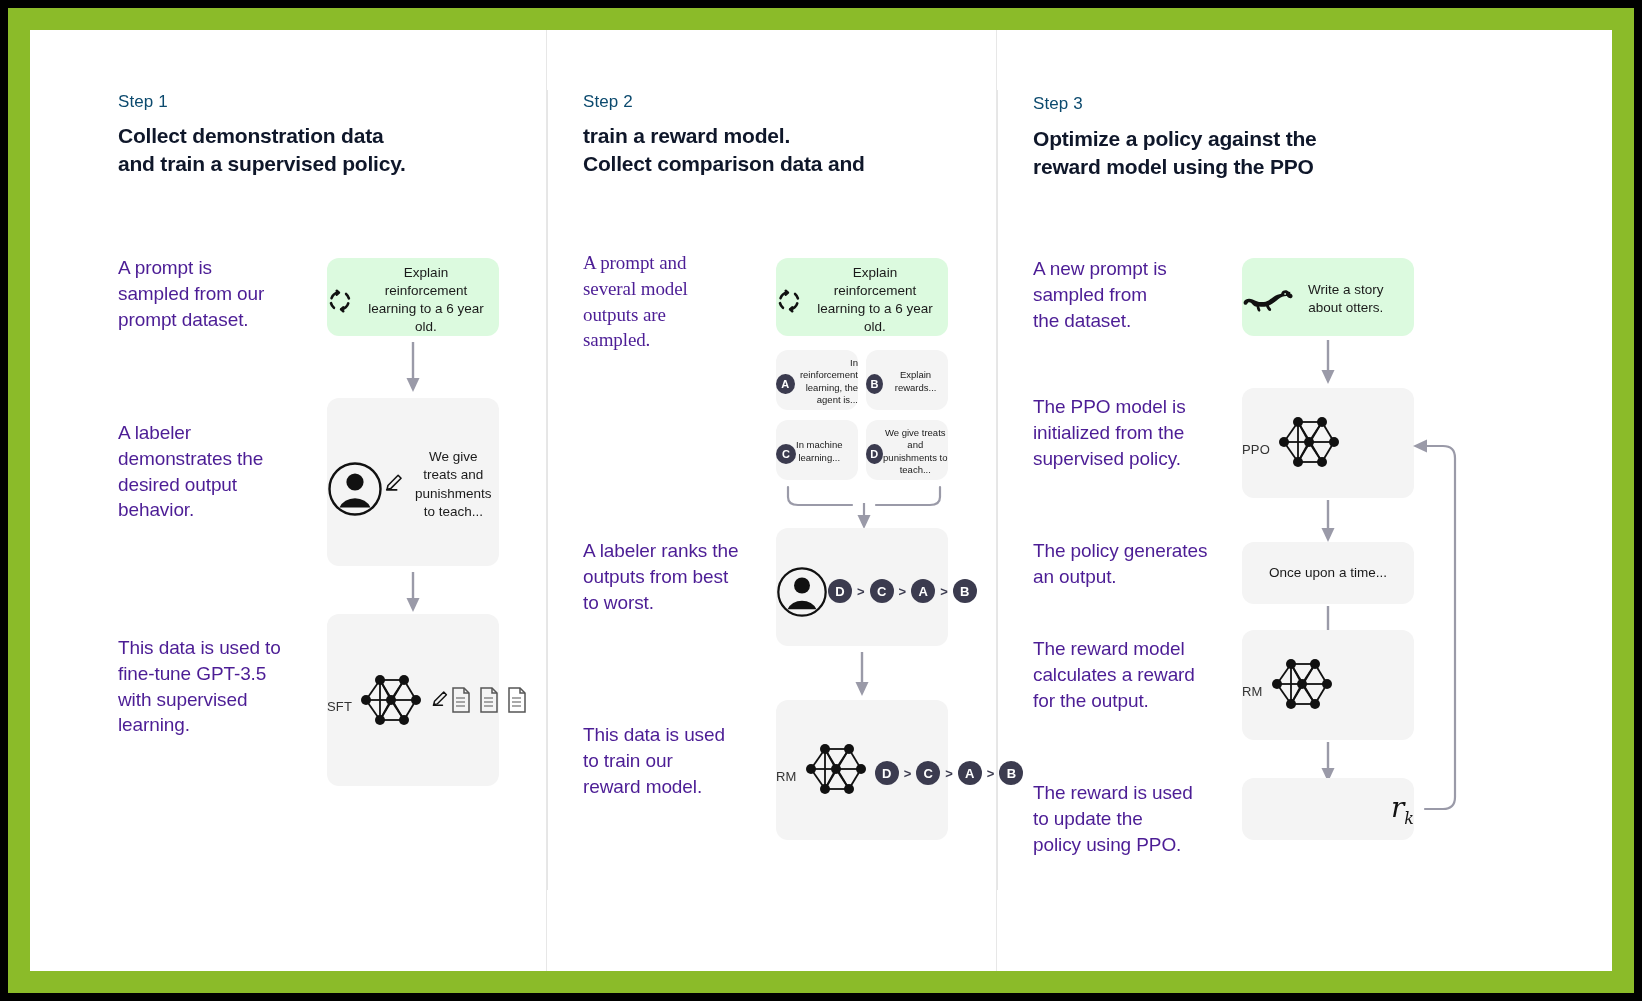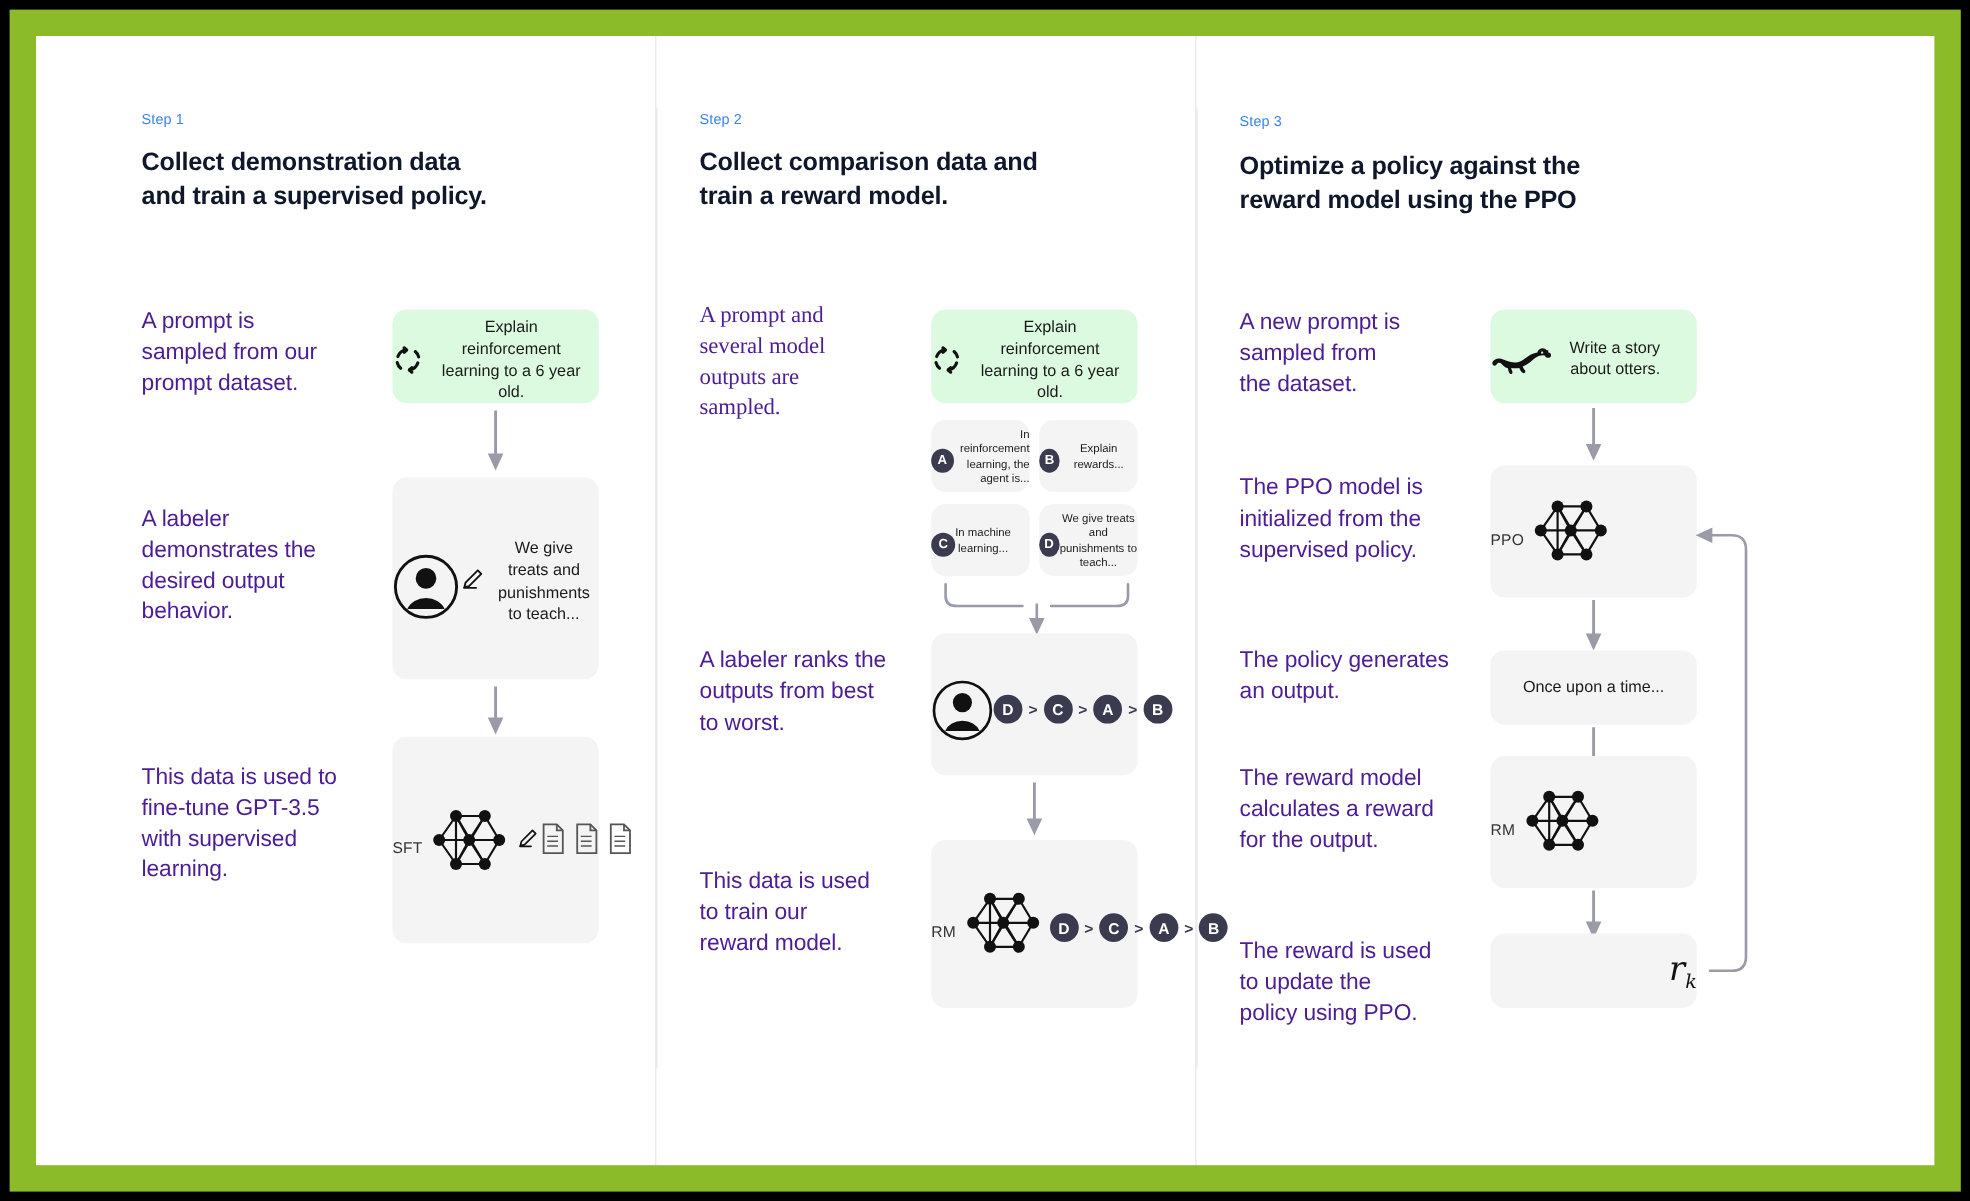--- a/index.html
+++ b/index.html
@@ -30,22 +30,22 @@
   .col {
     position: relative;
     height: 100%;
   }
   .col-1 { width: 33.0%; }
   .col-2 { width: 29.5%; border-left: 1px solid #e7e7e7; }
   .col-3 { width: 37.5%; border-left: 1px solid #e7e7e7; }
 
   .step-label {
     position: absolute;
-    font-size: 12px;
-    color: #3b82f6;
+    font-size: 17px;
+    color: #0c4a6e;
     letter-spacing: .1px;
     text-align: center;
   }
   .step-title {
     position: absolute;
     font-size: 21px;
     font-weight: bold;
     color: #0f172a;
     line-height: 1.33;
     letter-spacing: -.2px;
@@ -245,22 +245,22 @@
         </span>
       </div>
     </div>
   </div>
 
   <div class="col col-2" style="position:absolute;left:516px;top:0;width:450px;height:100%;border-left:1px solid #e7e7e7;">
     <div style="position:absolute;left:0;top:60px;width:1px;height:800px;background:#e6e6e6;"></div>
 
     <div class="step-label" style="left:36px;top:62px;">Step 2</div>
     <div class="step-title" style="left:36px;top:92px;width:330px;">
+      <div>train a reward model.</div>
       <div>Collect comparison data and</div>
-      <div>train a reward model.</div>
     </div>
 
     <div class="desc" style="left:36px;top:220px;width:180px;white-space:pre-line;font-family:Liberation Serif, serif;">A prompt and
 several model
 outputs are
 sampled.</div>
     <div class="desc" style="left:36px;top:508px;width:190px;white-space:pre-line;">A labeler ranks the
 outputs from best
 to worst.</div>
     <div class="desc" style="left:36px;top:692px;width:190px;white-space:pre-line;">This data is used
@@ -417,21 +417,21 @@
 policy using PPO.</div>
 
     <div class="card green" style="left:245px;top:228px;width:172px;height:78px;">
       <div class="stack">
         <span class="icon" style="margin-top:12px;">
           <svg width="56" height="26" viewBox="0 0 60 28">
             <path d="M50.5 4.2c-1.6-1.9-4.2-2.4-6.2-1.2-1.3.8-2 2-2.3 3.2-2.6.4-5.3 1.4-7.6 2.9-3 2-5.6 4.6-9.2 5.6-3.3.9-7 .5-10.2-.8-2.5-1-5-2.4-7.7-2.3-2.2 0-4.4 1.1-5.4 3-.5 1-.4 2.4.5 3.1.8.6 2 .4 2.7-.3.5-.5.7-1.2 1.2-1.6.9-.7 2.2-.4 3.1.2.9.6 1.5 1.5 2.3 2.2 1.1 1 2.5 1.6 3.9 2.1.1 1.5.5 3 1.3 4.3.4.7 1.3 1.2 2 .8.8-.4.9-1.5.6-2.3-.4-1-.9-2-1-3.1 2.4.4 4.9.4 7.3 0 .5 1.6 1.4 3.1 2.7 4.2.7.6 1.8.8 2.4 0 .6-.7.3-1.8-.3-2.4-.8-.9-1.5-1.9-1.8-3 2.4-.9 4.6-2.3 6.6-3.9 2.5-2 4.8-4.3 7.8-5.5 1.6-.6 3.3-.9 5-.8.6 1.1 1.6 2 2.8 2.3 1.2.3 2.6-.2 3.1-1.3.4-.9.1-2-.5-2.7-.5-.5-1.2-.8-1.9-1 .1-.6.2-1.2 0-1.8z" fill="#111"></path>
             <circle cx="46.3" cy="6.4" r="1" fill="#dcfadf"></circle>
           </svg>
         </span>
-        <div class="card-caption" style="margin-top:4px;white-space:pre-line;text-align:right;">Write a story
+        <div class="card-caption" style="margin-top:4px;white-space:pre-line;">Write a story
 about otters.</div>
       </div>
     </div>
 
     <svg class="arrow" style="left:318px;top:308px;" width="26" height="52">
       <line x1="13" y1="2" x2="13" y2="34" stroke="#9a9aa8" stroke-width="2.4"></line>
       <path d="M13 46 L6.5 32 L19.5 32 Z" fill="#9a9aa8"></path>
     </svg>
 
     <div class="card" style="left:245px;top:358px;width:172px;height:110px;">

